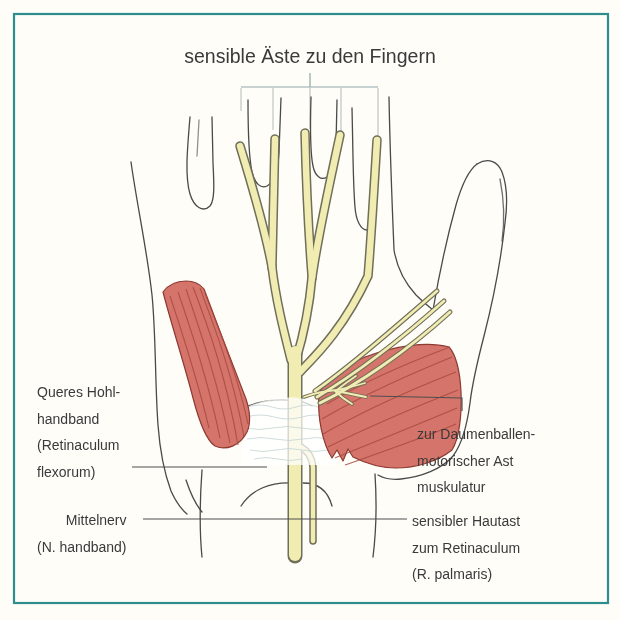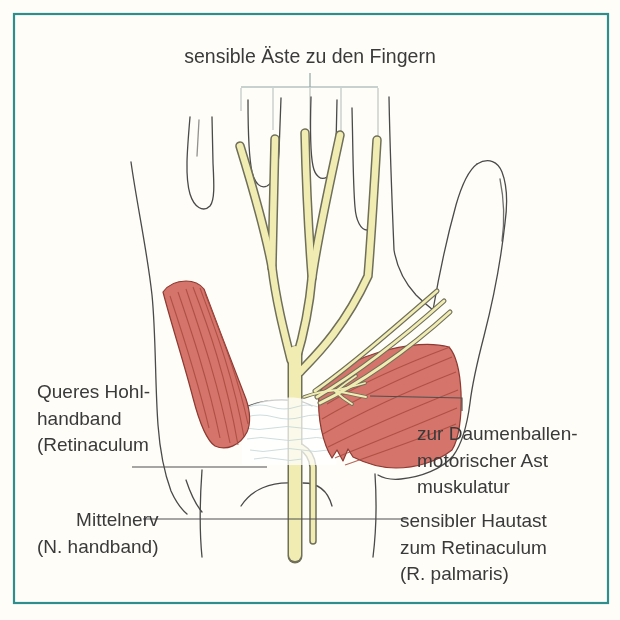--- a/index.html
+++ b/index.html
@@ -16,26 +16,26 @@
     --bracket:#8fa6a6;
     --text:#3a3a3a;
   }
   html,body{margin:0;padding:0;background:#fff;}
   .stage{
     position:relative;width:620px;height:620px;background:var(--paper);
     font-family:"Liberation Sans", sans-serif;color:var(--text);
     overflow:hidden;
   }
   .stage svg{position:absolute;inset:0;}
-  .lbl{position:absolute;font-size:19px;line-height:26.5px;white-space:nowrap;}
+  .lbl{position:absolute;font-size:14px;line-height:26.5px;white-space:nowrap;}
   .lbl-top{left:160px;top:43px;width:300px;text-align:center;font-size:19.5px;}
   .lbl-retinaculum{left:37px;top:379px;}
   .lbl-mittelnerv{left:37px;top:507px;text-align:right;}
   .lbl-motor{left:417px;top:421px;}
-  .lbl-palmaris{left:400px;top:508px;}
+  .lbl-palmaris{left:412px;top:508px;}
   .ol{fill:none;stroke:var(--outline);stroke-width:1.3;stroke-linecap:round;stroke-linejoin:round;}
   .nU{fill:none;stroke:var(--nerve-edge);stroke-linecap:round;}
   .nY{fill:none;stroke:var(--nerve-fill);stroke-linecap:round;}
   .musc{fill:var(--muscle-fill);stroke:var(--muscle-edge);stroke-width:1.2;stroke-linejoin:round;}
   .stripe{fill:none;stroke:var(--muscle-stripe);stroke-width:1.1;opacity:.85;}
   .retblob{fill:#ffffff;opacity:.72;}
   .retline{fill:none;stroke:var(--ret-line);stroke-width:1;opacity:.8;}
   .leader{fill:none;stroke:var(--leader);stroke-width:1.15;}
   .brk{fill:none;stroke:var(--bracket);stroke-width:1.2;}
   .drop{fill:none;stroke:#9aa6a6;stroke-width:.9;opacity:.85;}
@@ -158,20 +158,21 @@
       <path class="leader" d="M370,396 L462,398 L462,411"></path>
     </g>
   </svg>
 
   <div class="lbl lbl-top">sensible Äste zu den Fingern</div>
 
   <div class="lbl lbl-retinaculum">
     <div>Queres Hohl-</div>
     <div>handband</div>
     <div>(Retinaculum</div>
+    <div>flexorum)</div>
   </div>
 
   <div class="lbl lbl-mittelnerv">
     <div>Mittelnerv</div>
     <div>(N. handband)</div>
   </div>
 
   <div class="lbl lbl-motor">
     <div>zur Daumenballen-</div>
     <div>motorischer  Ast</div>

